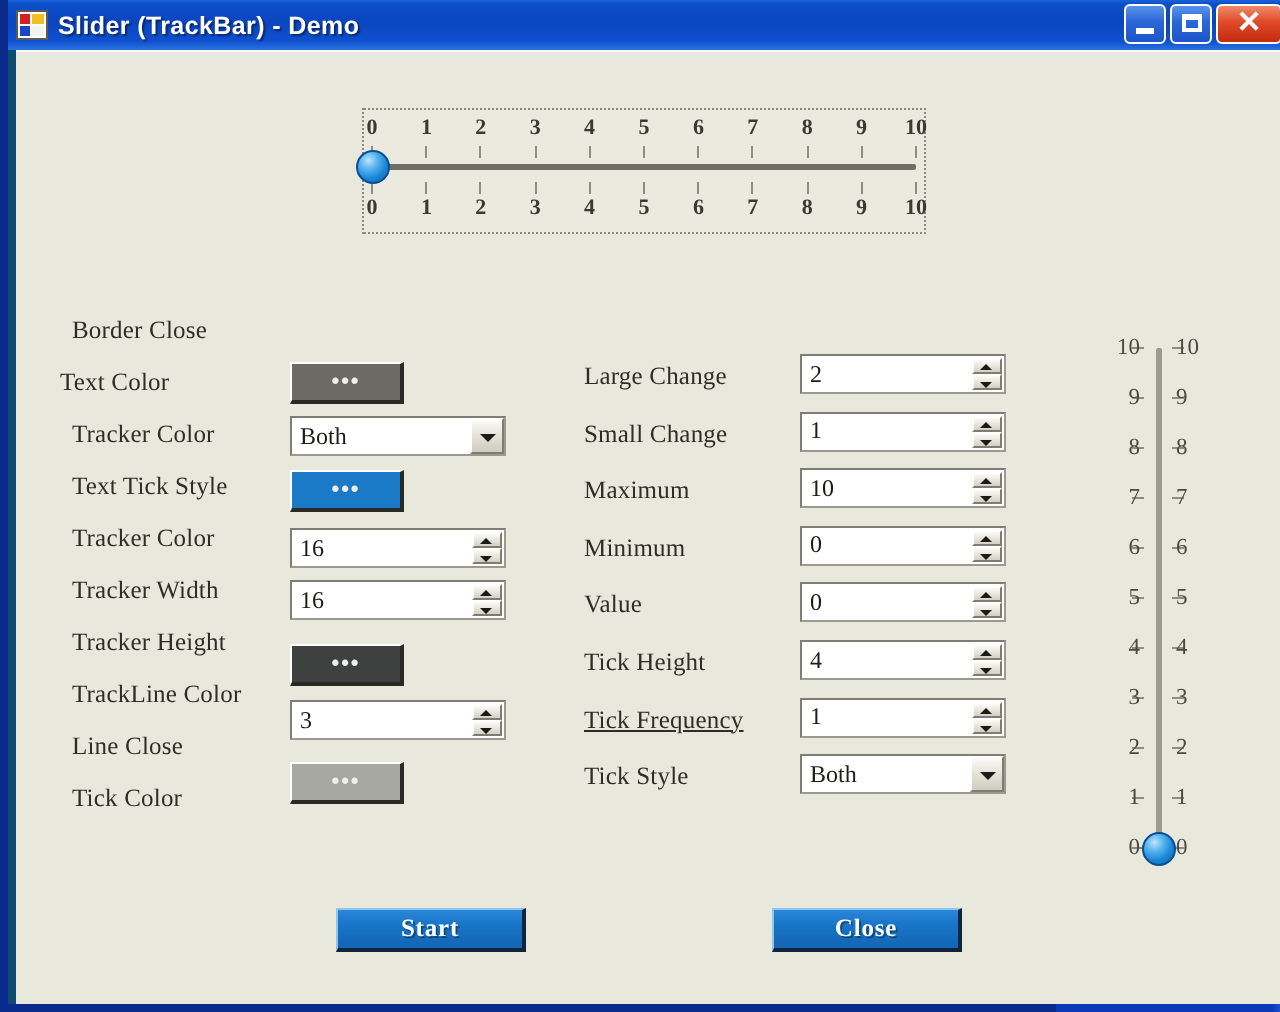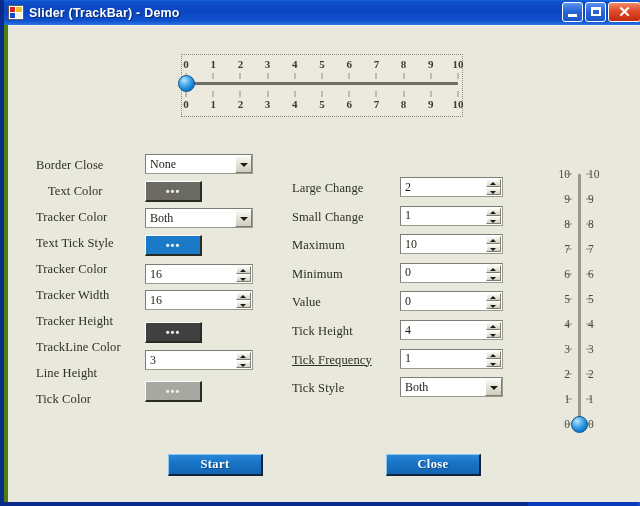--- a/index.html
+++ b/index.html
@@ -11,21 +11,21 @@
     font-family: "Liberation Sans", sans-serif;
     overflow: hidden;
   }
 
   
   .window {
     position: absolute;
     left: 0; top: 0;
     width: 528px; height: 506px;
     box-sizing: border-box;
-    background: #4d7c0f;
+    background: #0c4a6e;
     border: 1px solid #0a2a8c;
     border-left-width: 4px;
     border-right-width: 4px;
     border-bottom-width: 4px;
     border-top-width: 0;
     background-clip: padding-box;
   }
   .frame-outer {
     position: absolute; left:0; top:0; width:640px; height:506px;
     background: linear-gradient(to right,#1a4fd0 0%, #0b39b8 4px, #0b39b8 calc(100% - 4px), #1a4fd0 100%);
@@ -436,34 +436,30 @@
             <span class="h-num" style="left: 190.4px;">7</span>
             <span class="h-num" style="left: 217.6px;">8</span>
             <span class="h-num" style="left: 244.8px;">9</span>
             <span class="h-num" style="left: 272px;">10</span>
           </div>
         <div class="h-thumb" id="h-thumb" style="left: 0px;"></div>
       </div>
     </div>
 
     <div class="lbl" style="left:28px; top:132px;">Border Close</div>
-    <div class="lbl" style="left:40px; top:158px;">Text Color</div>
+    <div class="lbl" style="left:22px; top:158px;">Text Color</div>
     <div class="lbl" style="left:28px; top:184px;">Tracker Color</div>
     <div class="lbl" style="left:28px; top:210px;">Text Tick Style</div>
     <div class="lbl" style="left:28px; top:236px;">Tracker Color</div>
     <div class="lbl" style="left:28px; top:262px;">Tracker Width</div>
     <div class="lbl" style="left:28px; top:288px;">Tracker Height</div>
     <div class="lbl" style="left:28px; top:314px;">TrackLine Color</div>
-    <div class="lbl" style="left:28px; top:340px;">Line Height</div>
+    <div class="lbl" style="left:28px; top:340px;">Line Close</div>
     <div class="lbl" style="left:28px; top:366px;">Tick Color</div>
 
-    <div class="combo" style="left:137px; top:128px; width:108px;">
-      <span class="ctext">None</span>
-      <span class="carrow"></span>
-    </div>
 
     <div class="colorbtn" style="left:137px; top:155px; background:#6b6b64;">
       <span class="dots">•••</span>
     </div>
 
     <div class="combo" style="left:137px; top:182px; width:108px;">
       <span class="ctext">Both</span>
       <span class="carrow"></span>
     </div>
 

